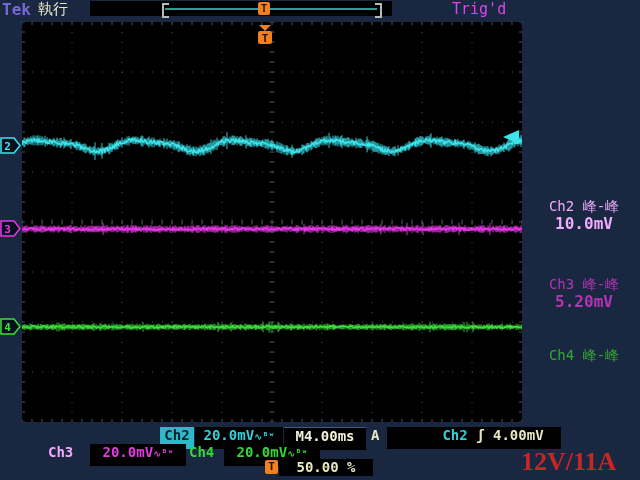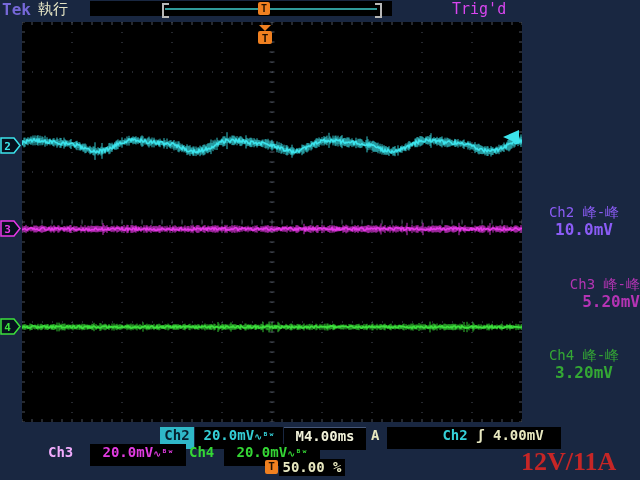--- a/index.html
+++ b/index.html
@@ -41,21 +41,21 @@
   .trig-box{left:387px;top:427px;width:136px;color:#e8e8c0;text-align:center;padding-left:38px;}
   .trig-box .src{color:#35d0d8;}
   .ch3-label{left:48px;top:444px;color:#f0abfc;}
   .ch3-scale{left:90px;top:444px;width:96px;color:#e23ce2;text-align:center;}
   .ch4-label{left:189px;top:444px;color:#35d835;}
   .ch4-scale{left:224px;top:444px;width:96px;color:#35d835;text-align:center;}
   .t-chip2{
     left:265px;top:460px;width:13px;height:14px;background:#f08020;border-radius:2px;
     color:#221000;font-size:11px;font-weight:bold;text-align:center;line-height:14px;
   }
-  .trig-pos{left:279px;top:459px;width:66px;height:17px;line-height:17px;background:#000;
+  .trig-pos{left:279px;top:459px;width:94px;height:17px;line-height:17px;background:#000;
     color:#e8e8c0;font-size:14px;font-weight:bold;text-align:center;}
   .coupl{font-size:10px;}
   .watermark{
     left:521px;top:447px;width:119px;font-family:"Liberation Serif","DejaVu Serif",serif;
     font-size:26px;font-weight:bold;color:#c62626;letter-spacing:0px;line-height:30px;
   }
 </style>
 </head>
 <body>
 
@@ -387,31 +387,30 @@
       <div class="chan-marker" style="top: 220px;"><svg width="22" height="17">
           <polygon points="1,1 14,1 20,8.5 14,16 1,16" fill="#06101e" stroke="#e838e8" stroke-width="1.5"></polygon>
           <text x="7.5" y="12.5" text-anchor="middle" font-size="11" font-weight="bold" fill="#e838e8">3</text>
         </svg></div>
       <div class="chan-marker" style="top: 318px;"><svg width="22" height="17">
           <polygon points="1,1 14,1 20,8.5 14,16 1,16" fill="#06101e" stroke="#3ce03c" stroke-width="1.5"></polygon>
           <text x="7.5" y="12.5" text-anchor="middle" font-size="11" font-weight="bold" fill="#3ce03c">4</text>
         </svg></div>
     </div>
 
-  <div class="abs meas" style="color: #8b5cf6; top: 204px;">
+  <div class="abs meas" style="color: #f0abfc; top: 198px;">
     <div class="m-label">Ch2 峰-峰</div>
     <div class="m-value">10.0mV</div>
   </div>
-  <div class="abs meas" style="color: rgb(180, 52, 180); top: 276px; text-align: right;">
+  <div class="abs meas" style="color: rgb(180, 52, 180); top: 276px;">
     <div class="m-label">Ch3 峰-峰</div>
     <div class="m-value">5.20mV</div>
   </div>
   <div class="abs meas" style="color: rgb(52, 168, 52); top: 347px;">
     <div class="m-label">Ch4 峰-峰</div>
-    <div class="m-value">3.20mV</div>
   </div>
 
   <div class="abs ro ch2-sel">Ch2</div>
   <div class="abs ro box ch2-scale"><span>20.0mV</span><span class="coupl">∿ᴮʷ</span></div>
   <div class="abs ro box timebase">M4.00ms</div>
   <span class="abs ro trig-a">A</span>
   <div class="abs ro box trig-box"><span class="src">Ch2</span>&nbsp;<span>ʃ</span>&nbsp;<span>4.00mV</span></div>
 
   <span class="abs ro ch3-label">Ch3</span>
   <div class="abs ro box ch3-scale"><span>20.0mV</span><span class="coupl">∿ᴮʷ</span></div>

